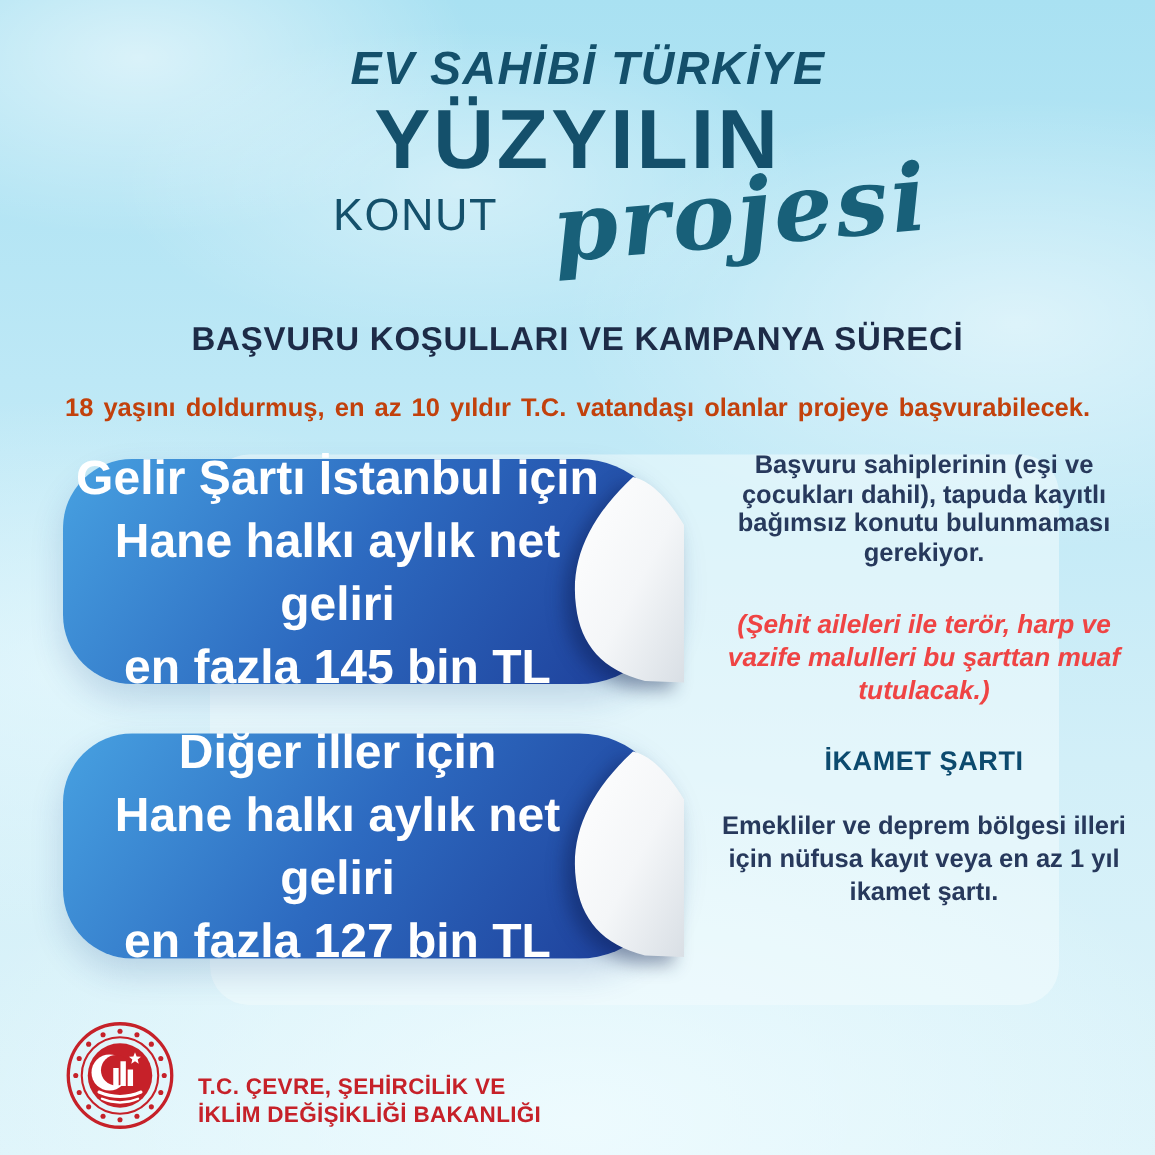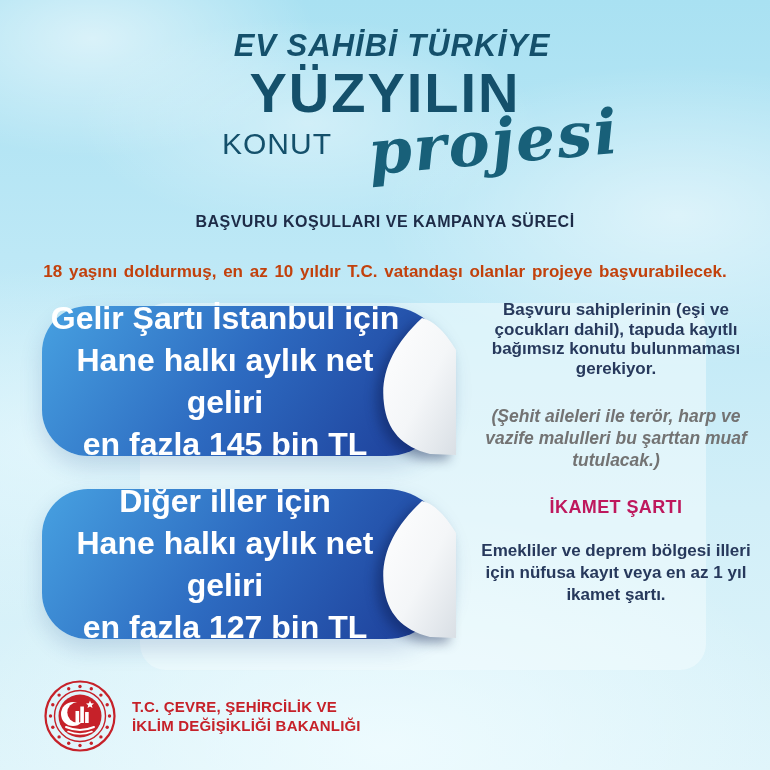--- a/index.html
+++ b/index.html
@@ -31,21 +31,21 @@
   }
   .t3-script{
     position:absolute;left:368px;top:-12px;width:220px;
     font-family:"DejaVu Serif","Liberation Serif",serif;
     font-style:italic;font-weight:bold;font-size:62px;color:#186079;
     transform:rotate(-5deg);letter-spacing:2px;
   }
   
   .subtitle{
     position:absolute;left:0;top:213px;width:770px;text-align:center;
-    font-size:16px;font-weight:bold;letter-spacing:.5px;color:#1d2b47;
+    font-size:22px;font-weight:bold;letter-spacing:.5px;color:#1d2b47;
   }
   .intro{
     position:absolute;left:40px;top:262px;width:690px;text-align:center;
     font-size:17px;font-weight:700;color:#c2410c;word-spacing:2px;
   }
   
   .card{
     position:absolute;left:42px;width:408px;height:150px;
     border-radius:46px 64px 64px 46px;
     background:linear-gradient(125deg,#47a1e1 0%,#2d6ac0 48%,#1c3a95 100%);
@@ -54,26 +54,26 @@
     text-align:center;color:#ffffff;
   }
   .card1{top:306px;}
   .card2{top:489px;}
   .card .line{font-size:32px;font-weight:bold;line-height:42px;padding-right:42px;}
   .curl{position:absolute;right:-6px;top:0;height:150px;width:120px;
         filter:drop-shadow(-7px 5px 6px rgba(8,22,70,.40));}
   
   .rightcol{position:absolute;left:480px;width:272px;text-align:center;color:#27395c;}
   .r-block1{top:300px;font-size:17px;font-weight:600;line-height:19.5px;}
-  .r-note{margin-top:27px;font-style:italic;font-weight:600;font-size:17.5px;line-height:22px;color:#737373;}
+  .r-note{margin-top:27px;font-style:italic;font-weight:600;font-size:17.5px;line-height:22px;color:#ef4444;}
   .r-block2{top:496px;font-size:17px;font-weight:600;line-height:22px;}
-  .r-heading{font-size:18px;font-weight:bold;color:#be185d;letter-spacing:.4px;margin-bottom:4px;}
+  .r-heading{font-size:18px;font-weight:bold;color:#0c4a6e;letter-spacing:.4px;margin-bottom:4px;}
   .r-p2{margin-top:22px;}
   
-  .footer{position:absolute;left:44px;top:679px;height:74px;display:flex;align-items:center;}
+  .footer{position:absolute;left:44px;top:679px;height:74px;display:flex;align-items:flex-end;}
   .emblem{width:72px;height:72px;}
   .ministry-text{
     margin-left:16px;font-size:15px;font-weight:bold;line-height:19px;
     color:#c62129;letter-spacing:.2px;
   }
 </style>
 </head>
 <body>
 
 <div class="sky"></div>

